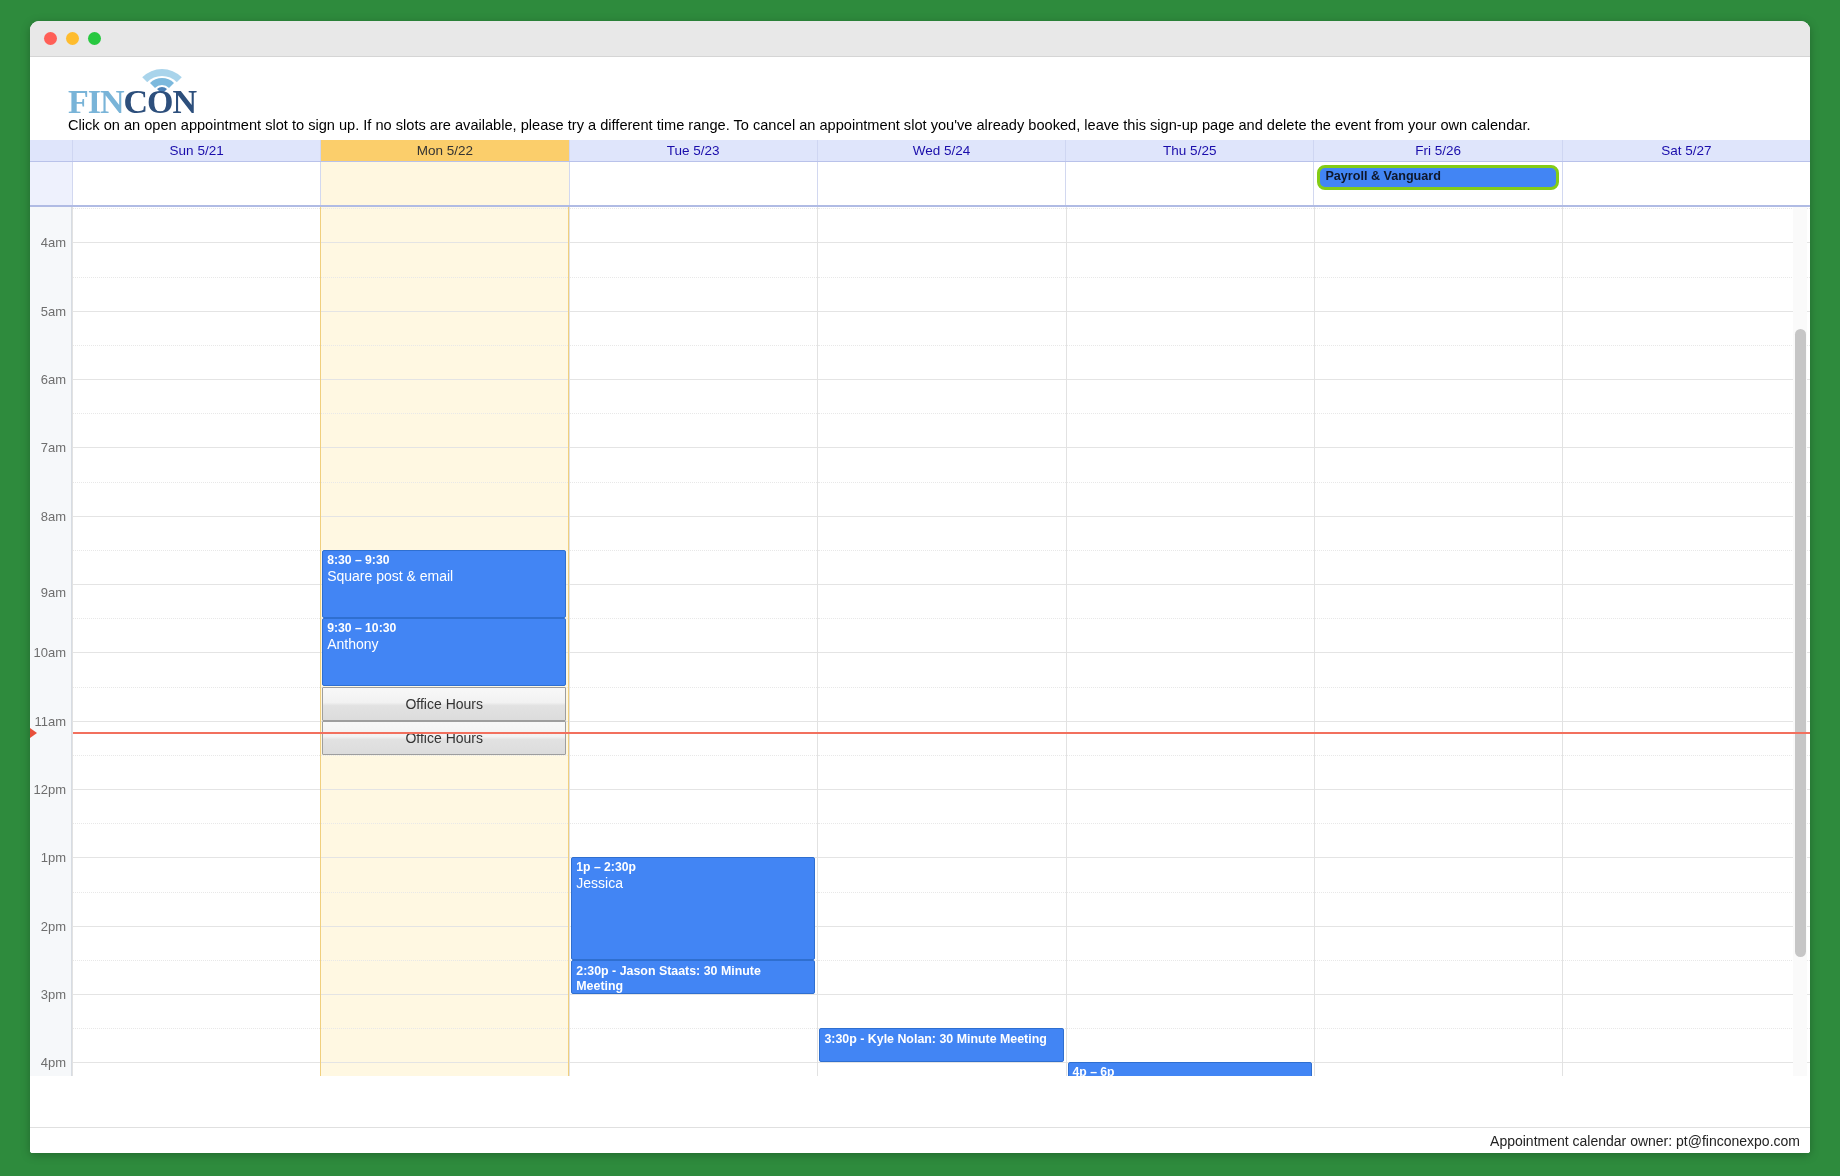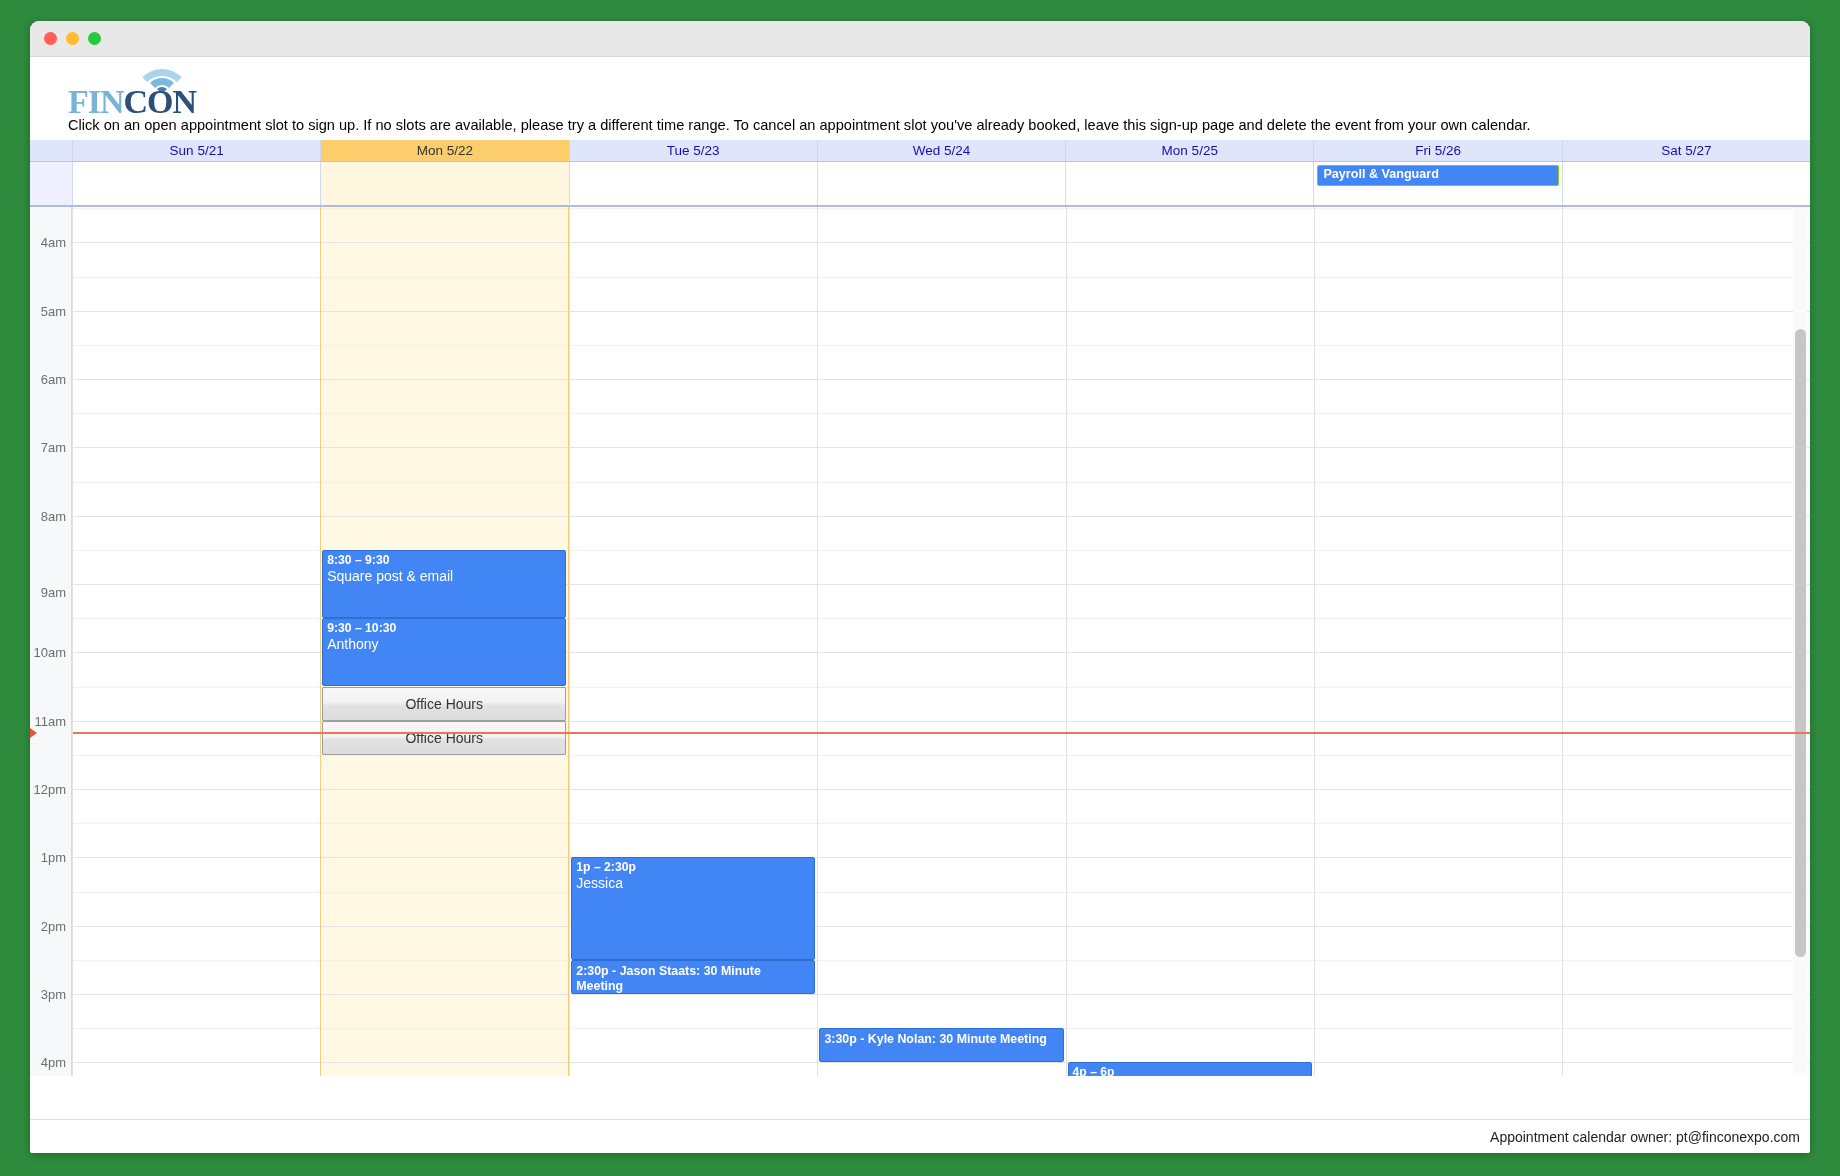--- a/index.html
+++ b/index.html
@@ -156,24 +156,24 @@
   #allday .ad {
     flex: 1 1 0;
     border-left: 1px solid #d2d8f0;
     background: #fff;
     position: relative;
     padding: 3px 3px 0;
   }
   #allday .ad.today { background: #fff7e0; }
   .chip {
     background: #4285f4;
-    color: #ffffff;
+    color: #0f172a;
     font-size: 12.6px; font-weight: bold;
-    border: 1px solid #84cc16;
-    border-radius: 2px;
+    border: 3px solid #84cc16;
+    border-radius: 8px;
     padding: 2px 5px 3px;
     line-height: 1.1;
     white-space: nowrap; overflow: hidden;
     cursor: pointer;
   }
 
   
   #gridwrap {
     position: relative;
     height: 869px;
@@ -265,21 +265,21 @@
     position: absolute; right: 1px;
     width: 11px; border-radius: 6px;
     background: #c6c6c6;
     top: 122px; height: 628px;
     cursor: pointer;
   }
 
   
   #footer {
     position: absolute; left: 0; right: 0; bottom: 0;
-    height: 34px;
+    height: 26px;
     background: #fff;
     border-top: 1px solid #e0e0e0;
     display: flex; align-items: center; justify-content: flex-end;
     padding-right: 10px;
     font-size: 14px; color: #222;
   }
 </style>
 </head>
 <body>
 
@@ -306,21 +306,21 @@
       <div id="blurb">Click on an open appointment slot to sign up. If no slots are available, please try a different time range. To cancel an appointment slot you've already booked, leave this sign-up page and delete the event from your own calendar.</div>
     </div>
 
 
     <div id="dayhead">
       <div class="gutterpad"></div>
     <div class="dh"><span>Sun 5/21</span></div>
         <div class="dh today"><span>Mon 5/22</span></div>
         <div class="dh"><span>Tue 5/23</span></div>
         <div class="dh"><span>Wed 5/24</span></div>
-        <div class="dh"><span>Mon 5/25</span></div>
+        <div class="dh"><span>Thu 5/25</span></div>
         <div class="dh"><span>Fri 5/26</span></div>
         <div class="dh"><span>Sat 5/27</span></div>
       </div>
 
     <div id="allday">
       <div class="gutterpad"></div>
     <div class="ad"></div>
         <div class="ad today"></div>
         <div class="ad"></div>
         <div class="ad"></div>

